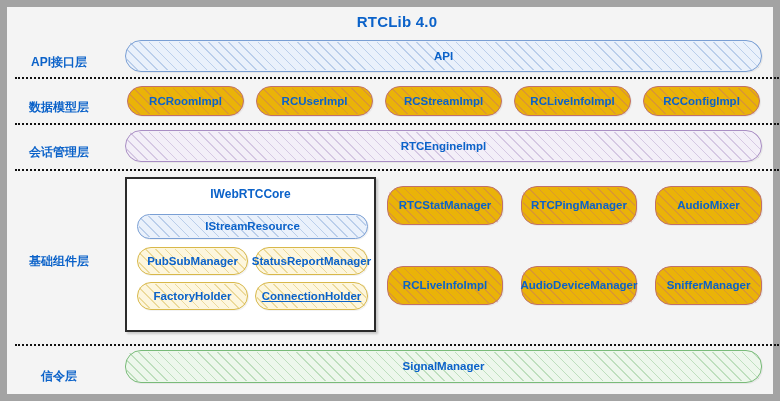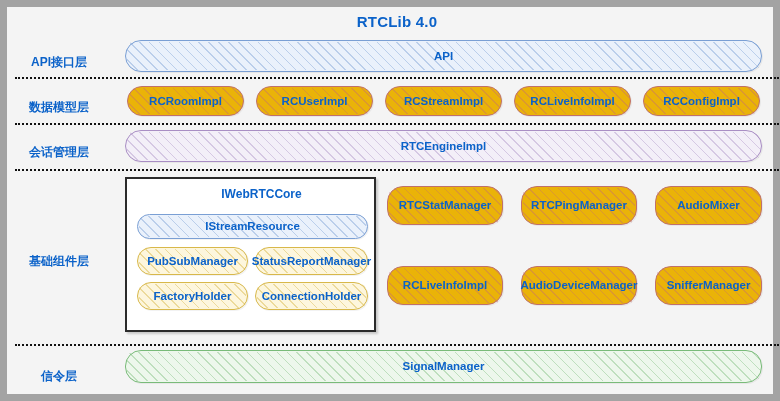--- a/index.html
+++ b/index.html
@@ -93,21 +93,20 @@
   #core-group {
     position: absolute;
     background: #ffffff;
     border: 2px solid #2b2b2b;
     box-shadow: 2px 2px 2px rgba(0,0,0,.18);
   }
   #core-title {
     position: absolute; left: 0; top: 8px; width: 100%;
     text-align: center; font-size: 12px; font-weight: bold;
     color: #0b62c9;
-    margin-left: 11px;
   }
 </style>
 </head>
 <body>
 
 <div id="canvas">
 
   <div id="title">RTCLib 4.0</div>
 
   <div class="layer-label" style="top:47px;">API接口层</div>
@@ -151,21 +150,21 @@
 
     <div class="box b-yellow" style="left:10px; top:68px; width:111px; height:28px;">
       <span class="lbl">PubSubManager</span>
     </div>
     <div class="box b-yellow" style="left:128px; top:68px; width:113px; height:28px;">
       <span class="lbl">StatusReportManager</span>
     </div>
     <div class="box b-yellow" style="left:10px; top:103px; width:111px; height:28px;">
       <span class="lbl">FactoryHolder</span>
     </div>
-    <div class="box b-yellow" style="left:128px; top:103px; width:113px; height:28px;">
+    <div class="box b-yellow" style="left:128px; top:103px; width:113px; height:28px;text-decoration:underline;">
       <span class="lbl">ConnectionHolder</span>
     </div>
   </div>
 
   <div class="box b-red" style="left:514px; top:179px; width:116px; height:39px;">
     <span class="lbl">RTCPingManager</span>
   </div>
   <div class="box b-red" style="left:380px; top:179px; width:116px; height:39px;">
     <span class="lbl">RTCStatManager</span>
   </div>

